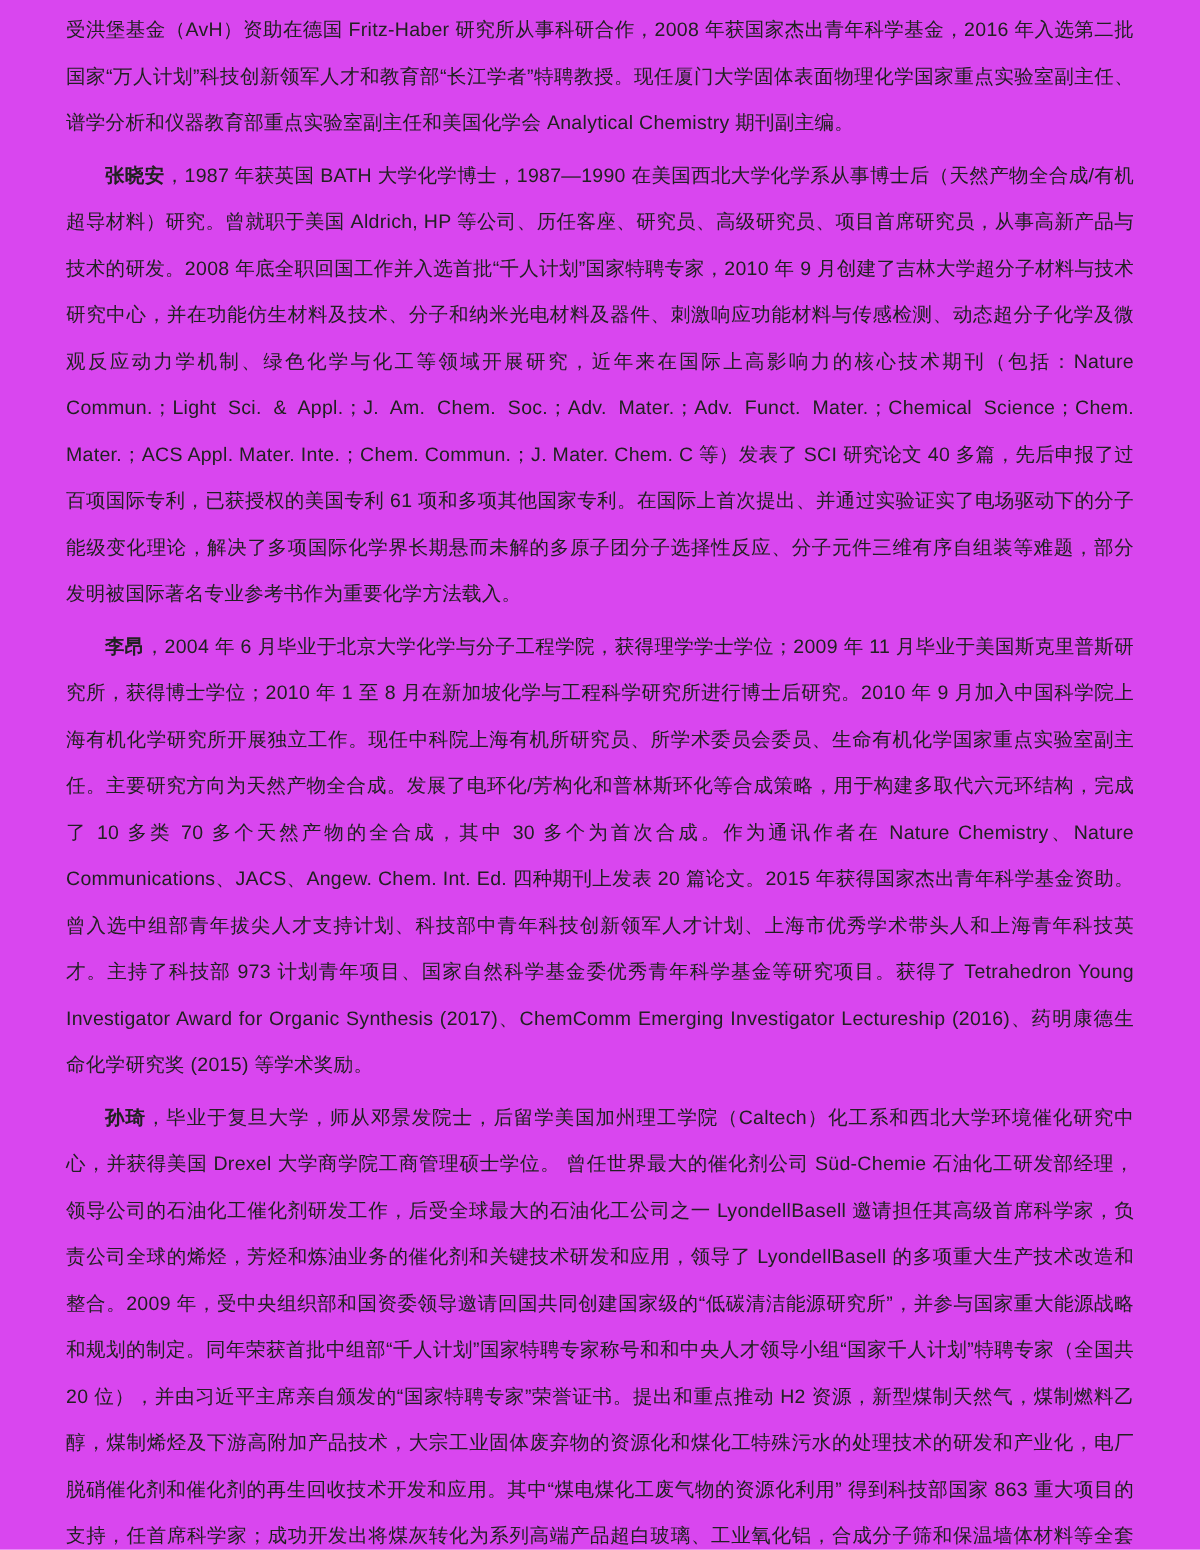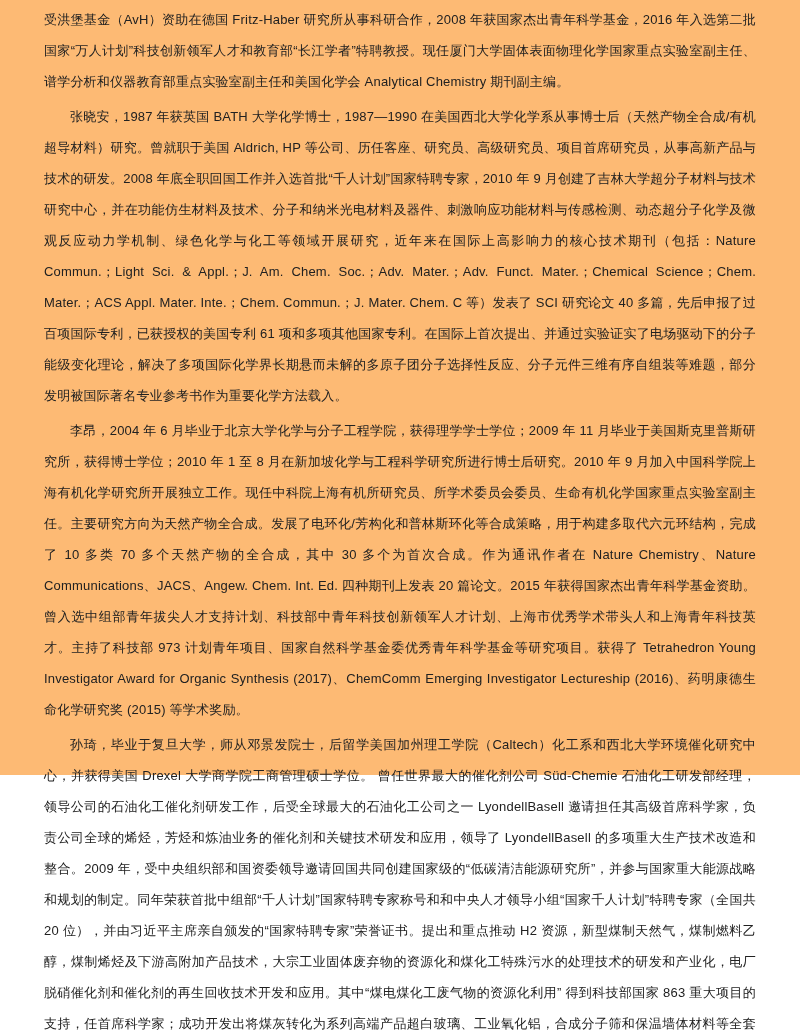--- a/index.html
+++ b/index.html
@@ -9,39 +9,39 @@
   }
   body {
     width: 800px;
     height: 1033px;
     overflow: hidden;
     font-family: "Liberation Sans", "DejaVu Sans", sans-serif;
   }
   .page {
     box-sizing: border-box;
     width: 800px;
-    height: 775px;
+    height: 1033px;
     padding: 4px 44px 0 44px;
-    background: #fdba74;
+    background: #d946ef;
     color: #212121;
   }
   .para {
     font-size: 13px;
     line-height: 31px;
     text-align: justify;
     text-indent: 2em;
     letter-spacing: 0.2px;
     margin: 0 0 4px 0;
     word-break: break-word;
   }
   .para.no-indent {
     text-indent: 0;
   }
   .person-name {
-    font-weight: normal;
+    font-weight: bold;
   }
 </style>
 </head>
 <body>
 
 <div class="page">
 
   <p class="para no-indent"><span>受洪堡基金（AvH）资助在德国 Fritz-Haber 研究所从事科研合作，2008 年获国家杰出青年科学基金，2016 年入选第二批国家“万人计划”科技创新领军人才和教育部“长江学者”特聘教授。现任厦门大学固体表面物理化学国家重点实验室副主任、谱学分析和仪器教育部重点实验室副主任和美国化学会 Analytical Chemistry 期刊副主编。</span></p>
 
   <p class="para"><b class="person-name">张晓安</b><span>，1987 年获英国 BATH 大学化学博士，1987—1990 在美国西北大学化学系从事博士后（天然产物全合成/有机超导材料）研究。曾就职于美国 Aldrich, HP 等公司、历任客座、研究员、高级研究员、项目首席研究员，从事高新产品与技术的研发。2008 年底全职回国工作并入选首批“千人计划”国家特聘专家，2010 年 9 月创建了吉林大学超分子材料与技术研究中心，并在功能仿生材料及技术、分子和纳米光电材料及器件、刺激响应功能材料与传感检测、动态超分子化学及微观反应动力学机制、绿色化学与化工等领域开展研究，近年来在国际上高影响力的核心技术期刊（包括：Nature Commun.；Light Sci. &amp; Appl.；J. Am. Chem. Soc.；Adv. Mater.；Adv. Funct. Mater.；Chemical Science；Chem. Mater.；ACS Appl. Mater. Inte.；Chem. Commun.；J. Mater. Chem. C 等）发表了 SCI 研究论文 40 多篇，先后申报了过百项国际专利，已获授权的美国专利 61 项和多项其他国家专利。在国际上首次提出、并通过实验证实了电场驱动下的分子能级变化理论，解决了多项国际化学界长期悬而未解的多原子团分子选择性反应、分子元件三维有序自组装等难题，部分发明被国际著名专业参考书作为重要化学方法载入。</span></p>

